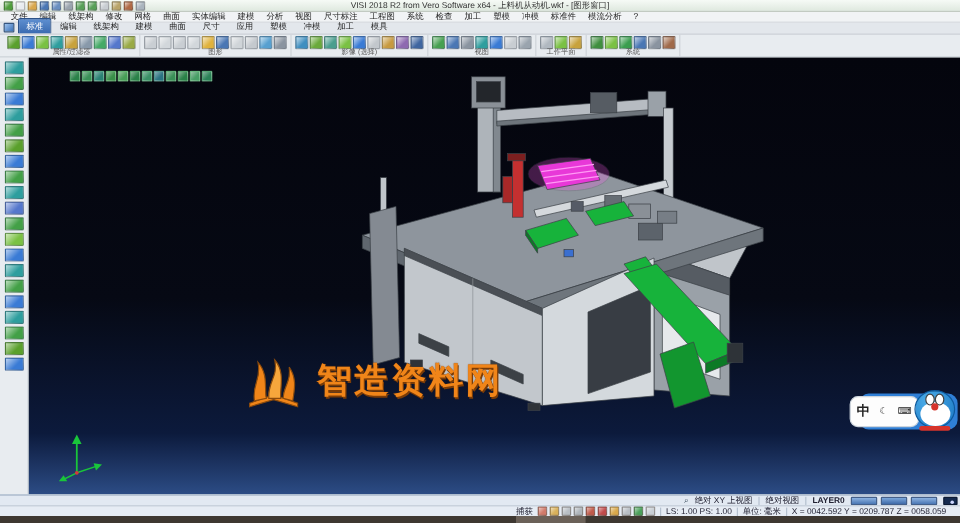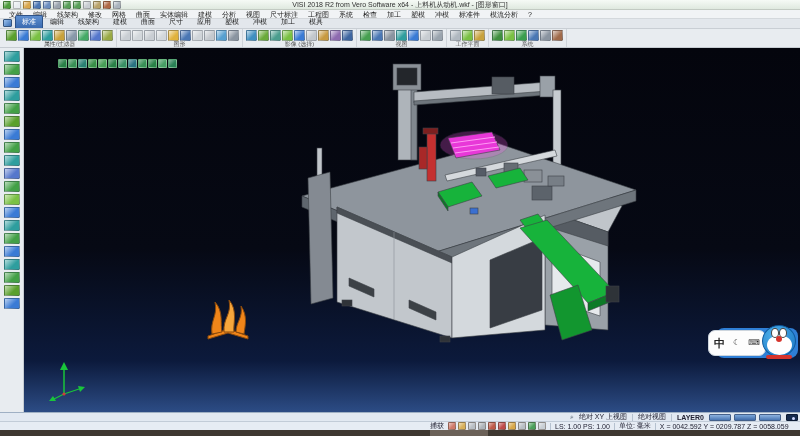--- a/index.html
+++ b/index.html
@@ -341,20 +341,21 @@
       </g>
     </svg>
 
     <div id="watermark">
       <svg width="52" height="44" viewBox="0 0 52 44">
         <path d="M6,40 L26,33 L46,40 L46,43 L26,37 L6,43 Z" fill="#f08519" stroke="#8a4a0c" stroke-width="1"></path>
         <path d="M10,38 C8,24 16,20 13,6 C22,16 18,28 20,36 Z" fill="#f08519" stroke="#8a4a0c" stroke-width="1"></path>
         <path d="M22,36 C21,22 30,18 27,4 C36,14 31,28 32,36 Z" fill="#f6a63c" stroke="#8a4a0c" stroke-width="1"></path>
         <path d="M34,36 C34,26 41,22 39,10 C46,20 43,30 42,38 Z" fill="#f08519" stroke="#8a4a0c" stroke-width="1"></path>
       </svg>
+      <span id="wm-text">智造资料网</span>
     </div>
 
     <svg id="triad" width="40" height="44" viewBox="0 0 40 44">
       <line x1="16" y1="36" x2="16" y2="8" stroke="#19c53a" stroke-width="1.5"></line>
       <polygon points="16,4 12,12 20,12" fill="#19c53a"></polygon>
       <line x1="16" y1="36" x2="34" y2="30" stroke="#19c53a" stroke-width="1.2"></line>
       <polygon points="37,29 30,28 32,34" fill="#19c53a"></polygon>
       <line x1="16" y1="36" x2="4" y2="42" stroke="#19c53a" stroke-width="1.2"></line>
       <polygon points="1,43 8,43 5,38" fill="#19c53a"></polygon>
       <circle cx="16" cy="36" r="1.6" fill="#d23a3a"></circle>

